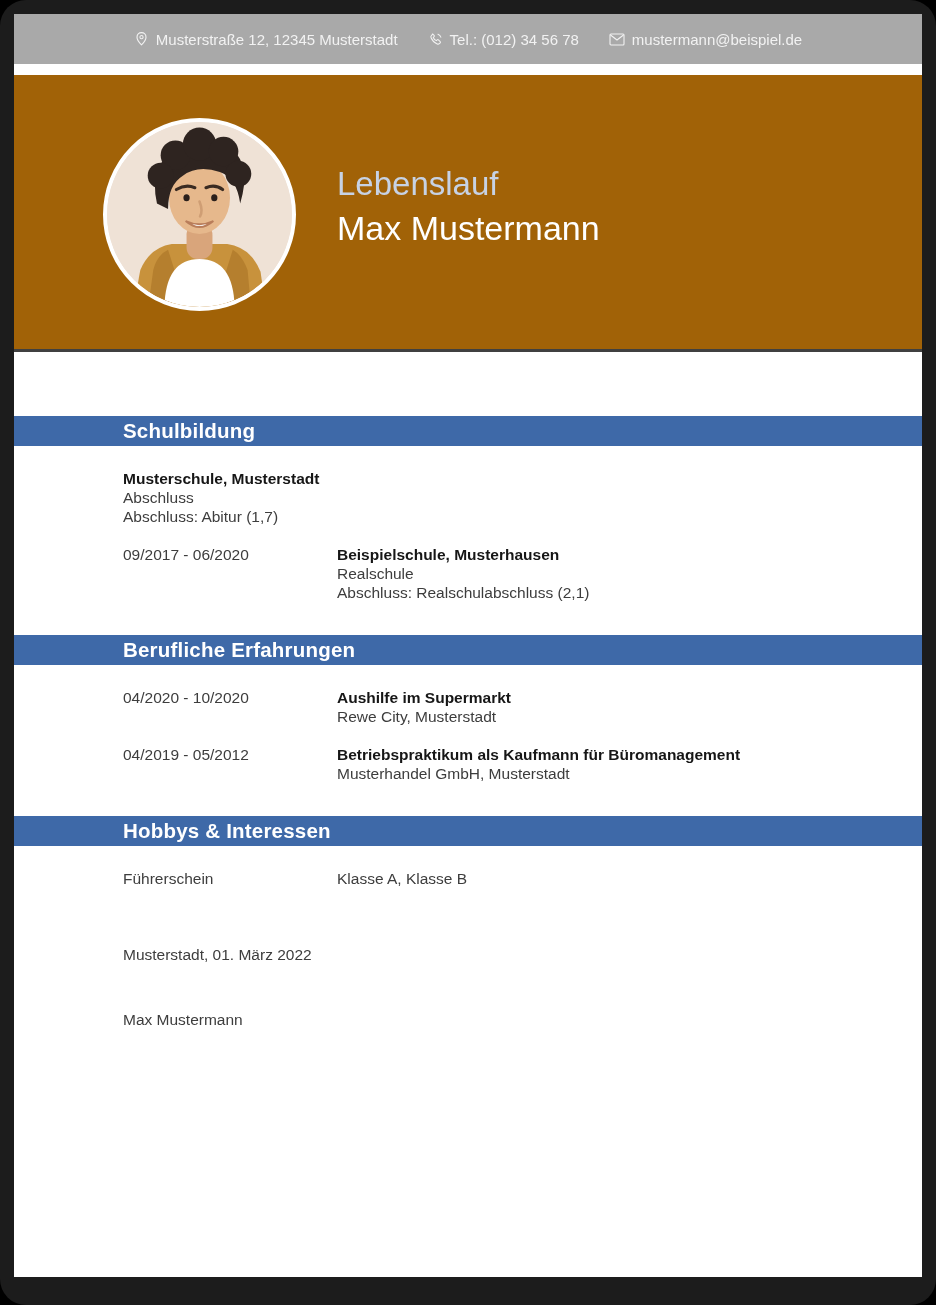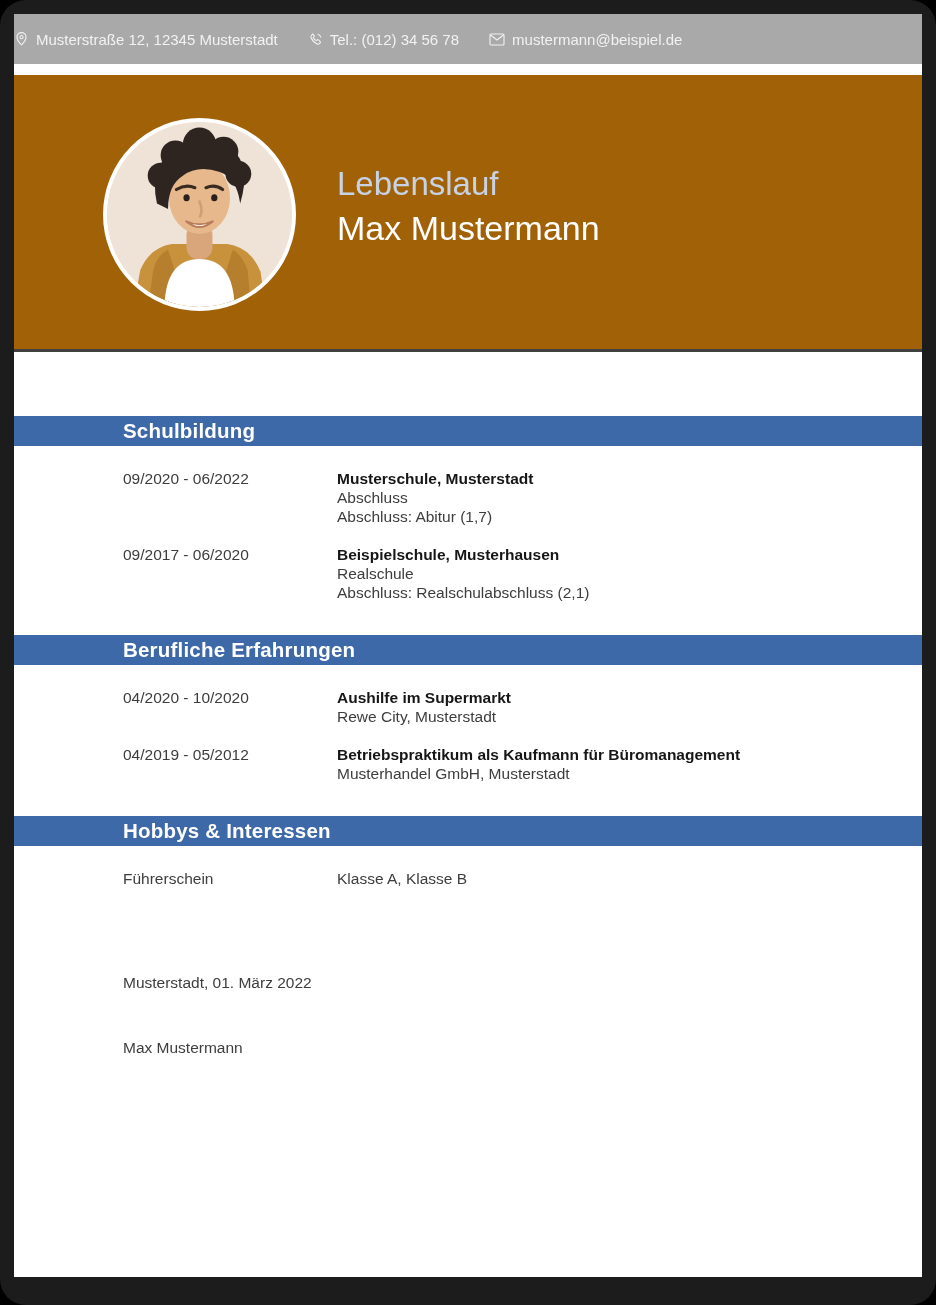--- a/index.html
+++ b/index.html
@@ -11,21 +11,21 @@
   .frame{
     position:absolute;inset:0;background:#1c1c1c;border-radius:26px;
   }
   .page{
     position:absolute;left:14px;top:14px;width:908px;height:1263px;
     background:#ffffff;overflow:hidden;
   }
   
   .contact-bar{
     height:50px;background:#a9a9a9;display:flex;align-items:center;
-    justify-content:flex-start;gap:30px;color:#f2f2f2;font-size:15px;
+    justify-content:center;gap:30px;color:#f2f2f2;font-size:15px;
   }
   .contact-item{display:flex;align-items:center;gap:7px;white-space:nowrap;}
   .contact-item svg{display:block;}
   .gap-strip{height:11px;background:#ffffff;}
   
   .hero{
     height:274px;background:#a16207;position:relative;
     border-bottom:3px solid #404040;
   }
   .photo-wrap{
@@ -45,21 +45,21 @@
   .section-body{padding:23px 0 14px 0;}
   .entry{display:flex;padding-left:109px;margin-bottom:19px;}
   .entry-period{
     width:214px;flex-shrink:0;font-size:15.5px;color:#3d3d3d;line-height:19px;
   }
   .entry-details{font-size:15.5px;line-height:19px;color:#3d3d3d;max-width:560px;}
   .entry-title{font-weight:700;color:#161616;}
   .entry-title:empty{display:none;}
   .entry-period:empty{}
   
-  .footer{padding-left:109px;margin-top:52px;font-size:15.5px;color:#3d3d3d;}
+  .footer{padding-left:109px;margin-top:24px;font-size:15.5px;color:#3d3d3d;}
   .place-date{line-height:19px;}
   .signature-name{line-height:19px;margin-top:46px;}
 </style>
 </head>
 <body>
 
 <div class="frame">
   <div class="page">
 
     <div class="contact-bar">
@@ -133,21 +133,20 @@
 
     <div class="hero-spacer"></div>
 
     <div id="sections">
   <div class="section">
     <div class="section-bar">
       <span>Schulbildung</span>
     </div>
     <div class="section-body">
   <div class="entry">
-    <div class="entry-period">09/2020 - 06/2022</div>
     <div class="entry-details">
       <div class="entry-title">Musterschule, Musterstadt</div>
     <div>Abschluss</div>
                 <div>Abschluss: Abitur (1,7)</div>
               </div>
   </div>
 
   <div class="entry">
     <div class="entry-period">09/2017 - 06/2020</div>
     <div class="entry-details">

